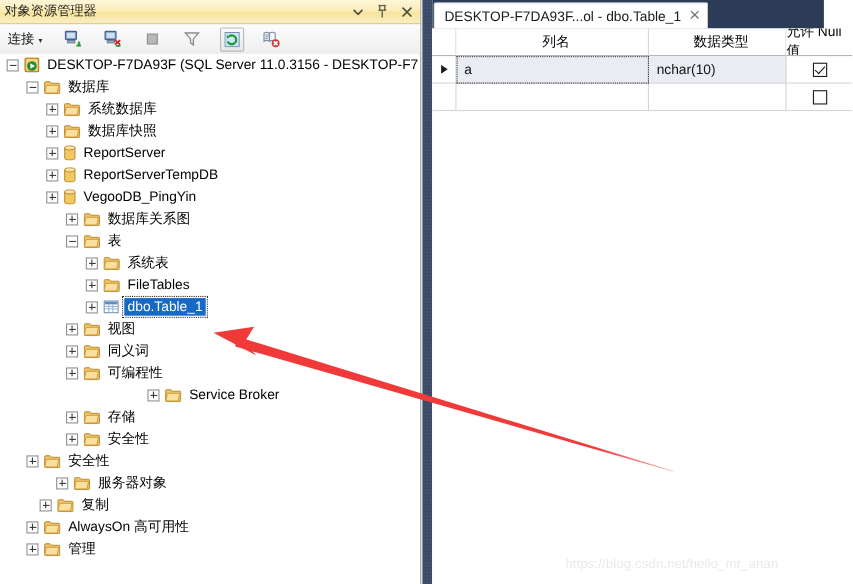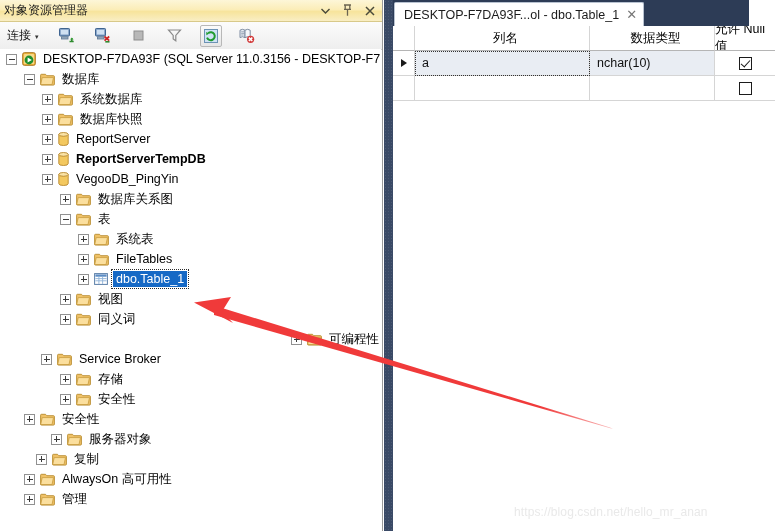--- a/index.html
+++ b/index.html
@@ -407,21 +407,21 @@
         <div class="node" style="padding-left: 42px;">
           <span class="exp plus"></span>
           <span class="ico">
             <svg width="11" height="14" viewBox="0 0 11 14">
               <path d="M0.8 2.4 v9.2 a4.7 1.9 0 0 0 9.4 0 v-9.2 Z" fill="#f3c85f" stroke="#b8882c" stroke-width="0.9"></path>
               <ellipse cx="5.5" cy="2.4" rx="4.7" ry="1.9" fill="#fae3a6" stroke="#b8882c" stroke-width="0.9"></ellipse>
             </svg>
           </span>
           <span class="lbl">ReportServer</span>
         </div>
-        <div class="node" style="padding-left: 42px; font-weight: bold;">
+        <div class="node" style="padding-left: 42px;">
           <span class="exp plus"></span>
           <span class="ico">
             <svg width="11" height="14" viewBox="0 0 11 14">
               <path d="M0.8 2.4 v9.2 a4.7 1.9 0 0 0 9.4 0 v-9.2 Z" fill="#f3c85f" stroke="#b8882c" stroke-width="0.9"></path>
               <ellipse cx="5.5" cy="2.4" rx="4.7" ry="1.9" fill="#fae3a6" stroke="#b8882c" stroke-width="0.9"></ellipse>
             </svg>
           </span>
           <span class="lbl">ReportServerTempDB</span>
         </div>
         <div class="node" style="padding-left: 42px;">
@@ -498,31 +498,31 @@
         <div class="node" style="padding-left: 60px;">
           <span class="exp plus"></span>
           <span class="ico">
             <svg width="15" height="13" viewBox="0 0 15 13">
               <path d="M0.6 2.2 a0.9 0.9 0 0 1 0.9 -0.9 h4 l1.3 1.4 h6.7 a0.9 0.9 0 0 1 0.9 0.9 v7.6 a0.9 0.9 0 0 1 -0.9 0.9 h-12 a0.9 0.9 0 0 1 -0.9 -0.9 Z" fill="#f0c268" stroke="#b88b2e" stroke-width="0.9"></path>
               <path d="M2.2 4.6 h11.3 l-1.5 6.9 h-11.3 Z" fill="#fbdf9e" stroke="#c79a3c" stroke-width="0.8"></path>
             </svg>
           </span>
           <span class="lbl">同义词</span>
         </div>
-        <div class="node" style="padding-left: 60px; justify-content: flex-end;">
+        <div class="node" style="padding-left: 60px;">
           <span class="exp plus"></span>
           <span class="ico">
             <svg width="15" height="13" viewBox="0 0 15 13">
               <path d="M0.6 2.2 a0.9 0.9 0 0 1 0.9 -0.9 h4 l1.3 1.4 h6.7 a0.9 0.9 0 0 1 0.9 0.9 v7.6 a0.9 0.9 0 0 1 -0.9 0.9 h-12 a0.9 0.9 0 0 1 -0.9 -0.9 Z" fill="#f0c268" stroke="#b88b2e" stroke-width="0.9"></path>
               <path d="M2.2 4.6 h11.3 l-1.5 6.9 h-11.3 Z" fill="#fbdf9e" stroke="#c79a3c" stroke-width="0.8"></path>
             </svg>
           </span>
           <span class="lbl">可编程性</span>
         </div>
-        <div class="node" style="padding-left: 41px;">
+        <div class="node" style="padding-left: 88px; margin-left: 46px;">
           <span class="exp plus"></span>
           <span class="ico">
             <svg width="15" height="13" viewBox="0 0 15 13">
               <path d="M0.6 2.2 a0.9 0.9 0 0 1 0.9 -0.9 h4 l1.3 1.4 h6.7 a0.9 0.9 0 0 1 0.9 0.9 v7.6 a0.9 0.9 0 0 1 -0.9 0.9 h-12 a0.9 0.9 0 0 1 -0.9 -0.9 Z" fill="#f0c268" stroke="#b88b2e" stroke-width="0.9"></path>
               <path d="M2.2 4.6 h11.3 l-1.5 6.9 h-11.3 Z" fill="#fbdf9e" stroke="#c79a3c" stroke-width="0.8"></path>
             </svg>
           </span>
           <span class="lbl">Service Broker</span>
         </div>
         <div class="node" style="padding-left: 60px;">

